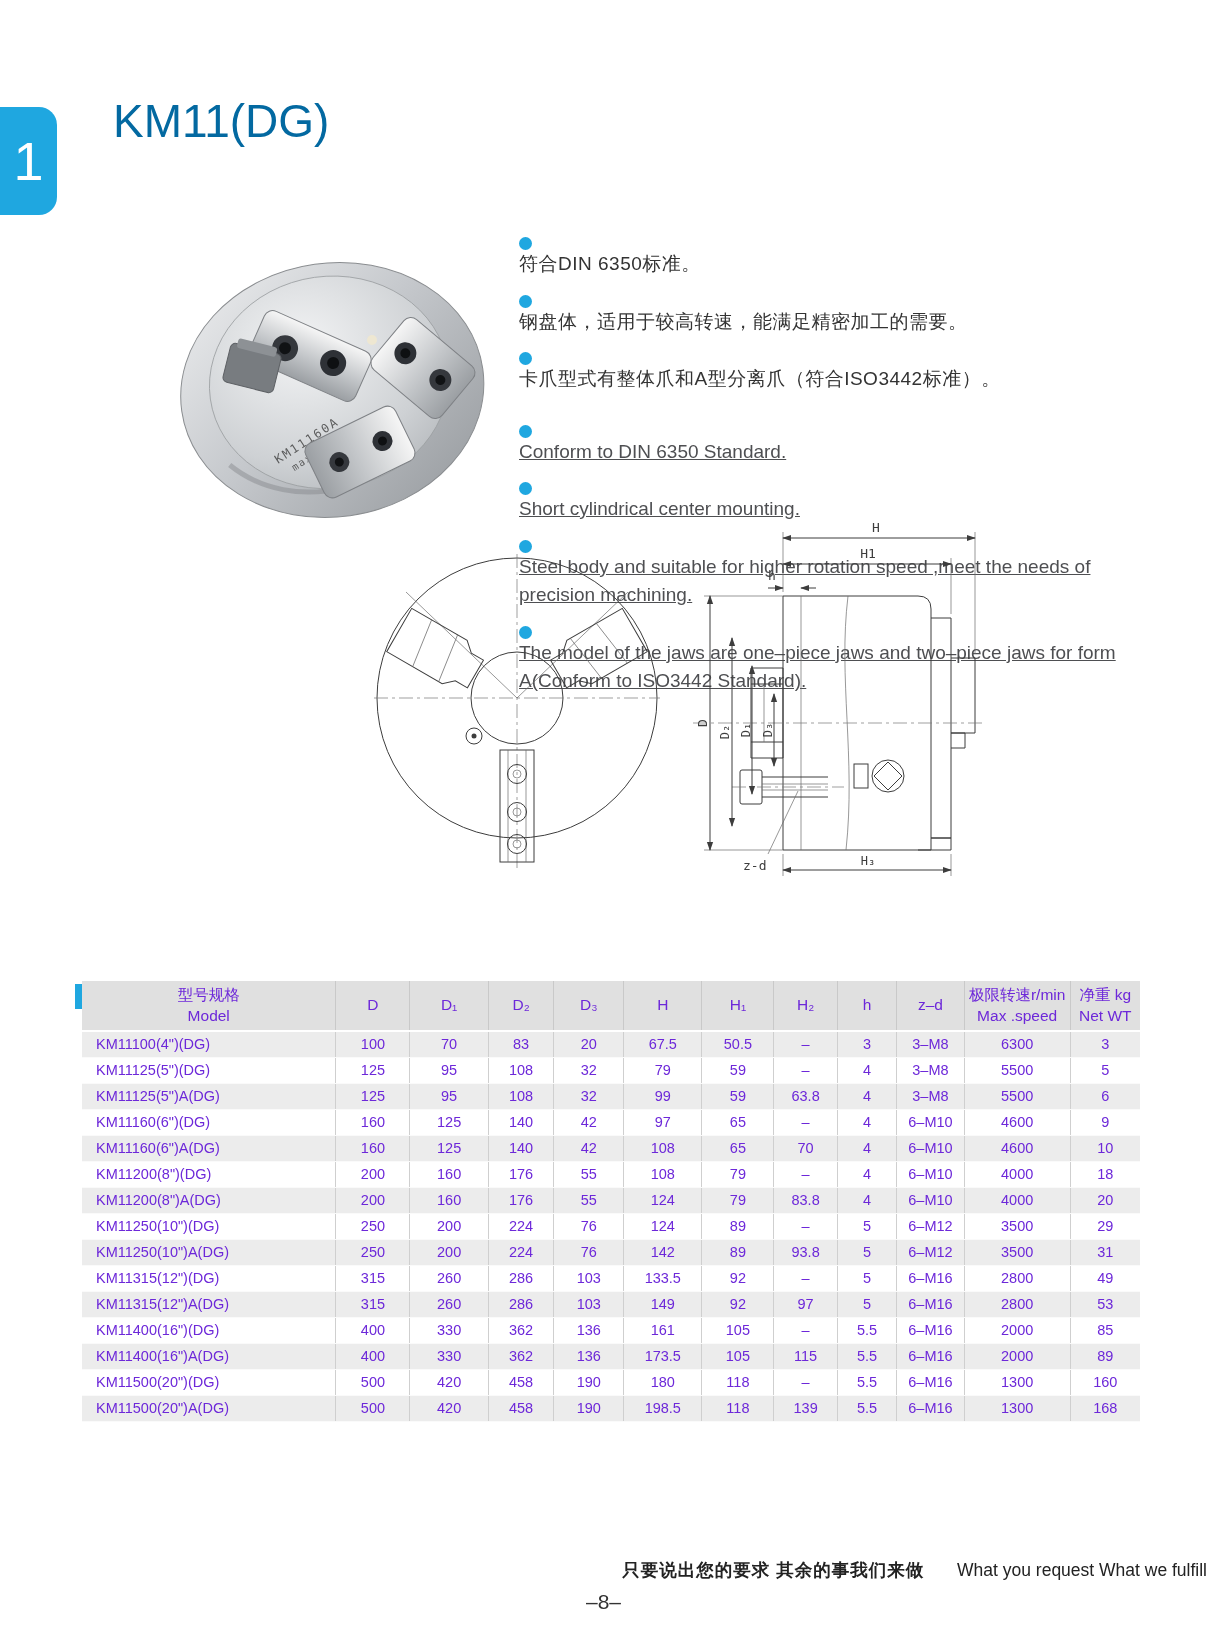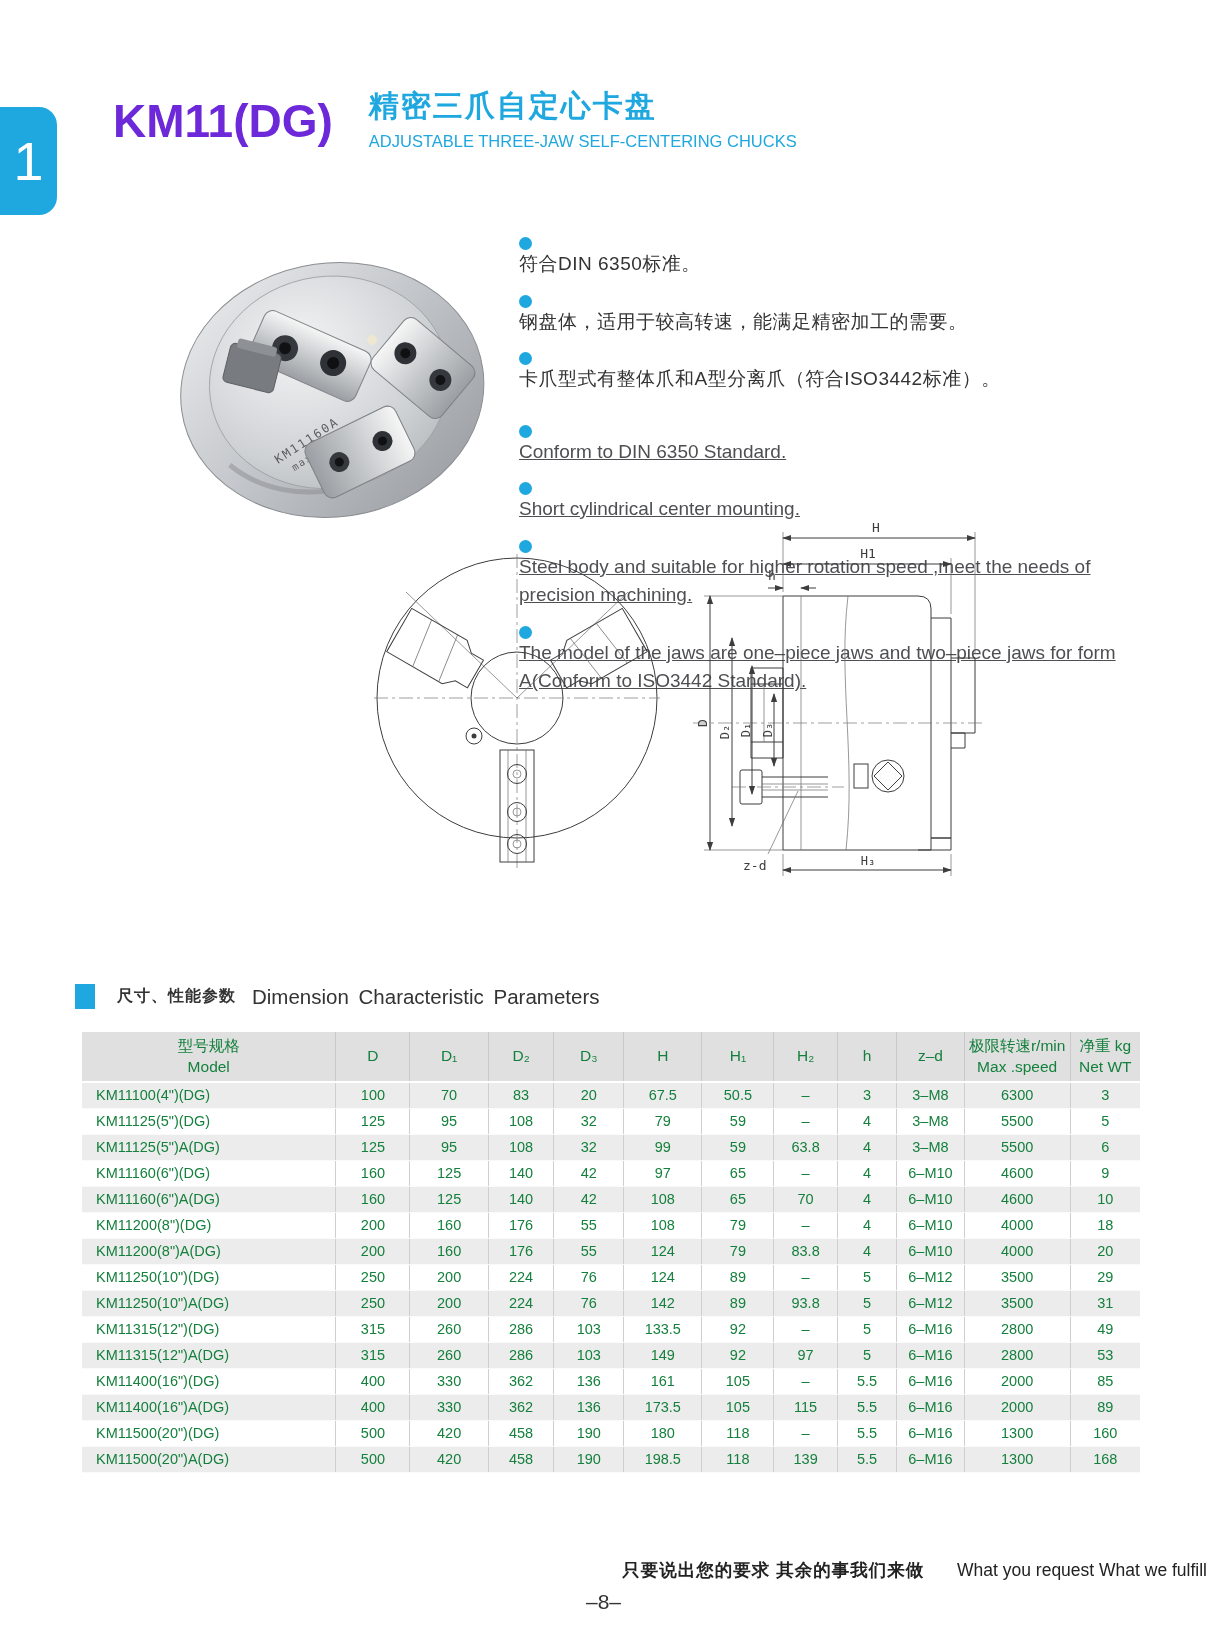--- a/index.html
+++ b/index.html
@@ -12,21 +12,21 @@
   
   .side-tab{
     position:absolute; left:0; top:107px; width:57px; height:108px;
     background:#1fa7e0; border-radius:0 18px 18px 0;
     display:flex; align-items:center; justify-content:center;
   }
   .side-tab span{ color:#fff; font-size:54px; font-weight:400; }
 
   
   .header{ position:absolute; left:113px; top:86px; display:flex; gap:36px; }
-  .model-title{ font-size:46px; font-weight:bold; color:#6d28d9; letter-spacing:0; margin-top:8px; }
+  .model-title{ font-size:46px; font-weight:normal; color:#0369a1; letter-spacing:0; margin-top:8px; }
   .title-zh{ font-size:30px; font-weight:bold; color:#1fa7e0; letter-spacing:2px; }
   .title-en{ font-size:16.5px; color:#1fa7e0; margin-top:5px; letter-spacing:0; }
 
   
   .photo{ position:absolute; left:160px; top:250px; width:346px; height:274px; }
 
   
   .features{ position:absolute; left:519px; top:230px; width:628px; }
   .feature{ display:flex; margin-bottom:9px;flex-direction:column; }
   .feature .dot{ width:13px; height:13px; border-radius:50%; background:#1fa7e0; flex:0 0 13px; margin:7px 12px 0 0; }
@@ -42,22 +42,22 @@
   .cline{ stroke:#777; stroke-width:.7; fill:none; stroke-dasharray:14 4 3 4; }
 
   
   .section-head{ position:absolute; left:75px; top:984px; display:flex; align-items:center; }
   .section-head .sq{ width:20px; height:25px; background:#1fa7e0; margin-right:22px; }
   .section-title-zh{ font-size:16px; font-weight:bold; color:#333; letter-spacing:1px; }
   .section-title-en{ font-size:20.5px; color:#333; margin-left:16px; word-spacing:4px; }
 
   
   .params-table{
-    position:absolute; left:82px; top:1032px; width:1058px;
-    border-collapse:collapse; table-layout:fixed; font-size:14.5px; color:#15803d;
+    position:absolute; left:82px; top:981px; width:1058px;
+    border-collapse:collapse; table-layout:fixed; font-size:14.5px; color:#6d28d9;
   }
   .params-table thead th{
     background:#e0e0e0; font-weight:normal; height:50px; vertical-align:middle;
     border-right:1px solid #c9c9c9; border-bottom:2px solid #fff; line-height:1.35; font-size:15.5px;
   }
   .params-table thead th:last-child{ border-right:none; }
   .params-table tbody td{
     height:26px; text-align:center; vertical-align:middle;
     border-right:1px solid #cfcfcf; border-bottom:1px solid #fafafa;
   }
@@ -84,24 +84,20 @@
 </style>
 </head>
 <body>
 
 <div class="side-tab">
   <span>1</span>
 </div>
 
 <div class="header">
   <div class="model-title">KM11(DG)</div>
-  <div>
-    <div class="title-zh">精密三爪自定心卡盘</div>
-    <div class="title-en">ADJUSTABLE THREE-JAW SELF-CENTERING CHUCKS</div>
-  </div>
 </div>
 
 <div class="photo">
   <svg width="346" height="274" viewBox="0 0 346 274">
     <defs>
       <linearGradient id="mBody" x1="0" y1="0" x2="1" y2="1">
         <stop offset="0" stop-color="#eff0f1"></stop>
           <stop offset=".45" stop-color="#c6c9cd"></stop>
           <stop offset="1" stop-color="#93979b"></stop>
       </linearGradient>

